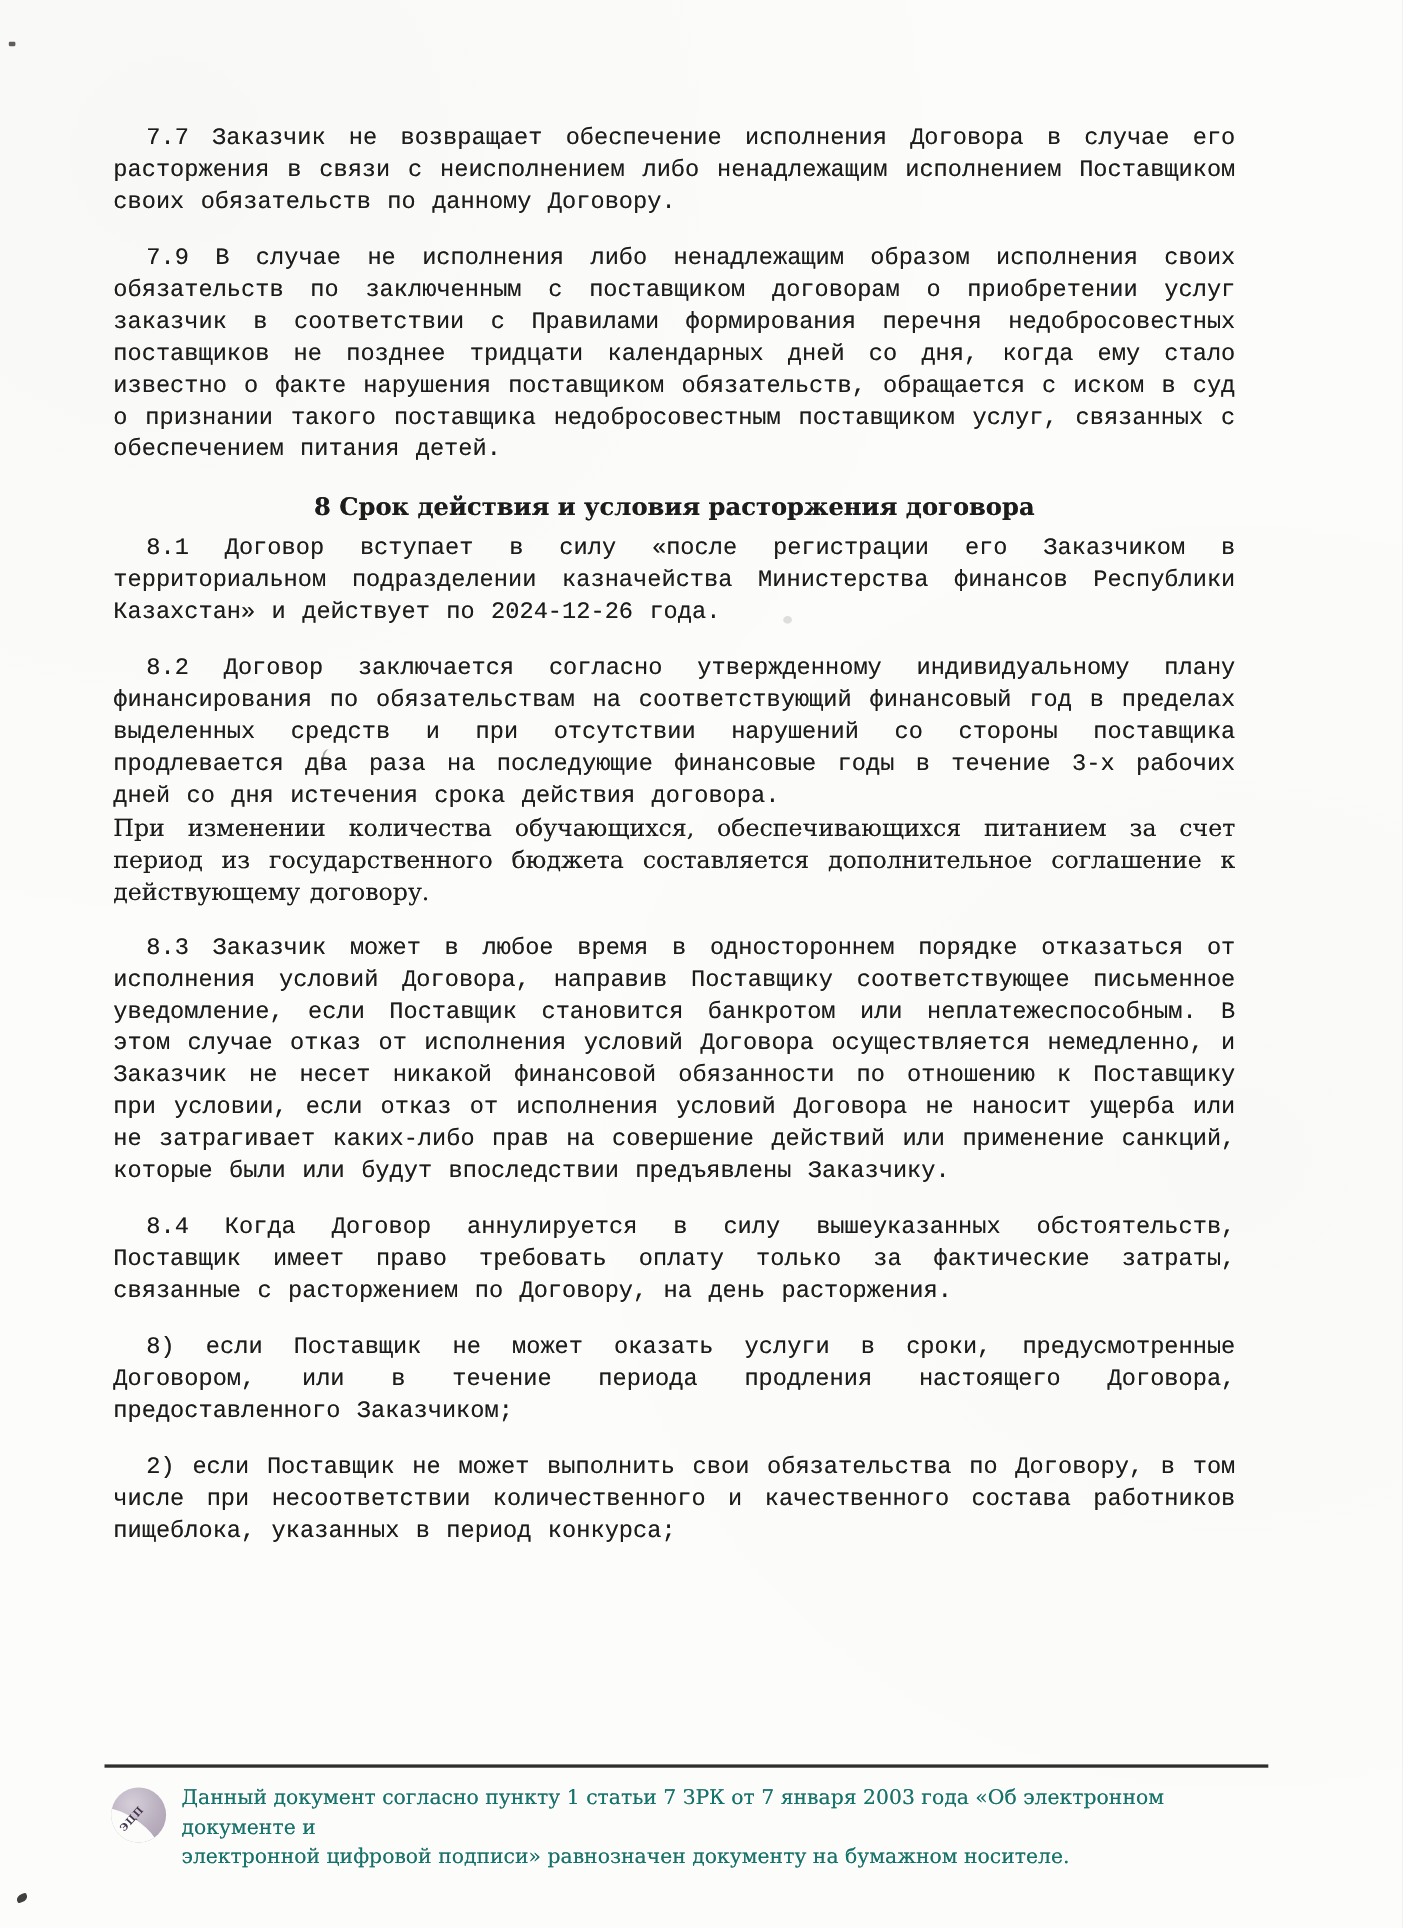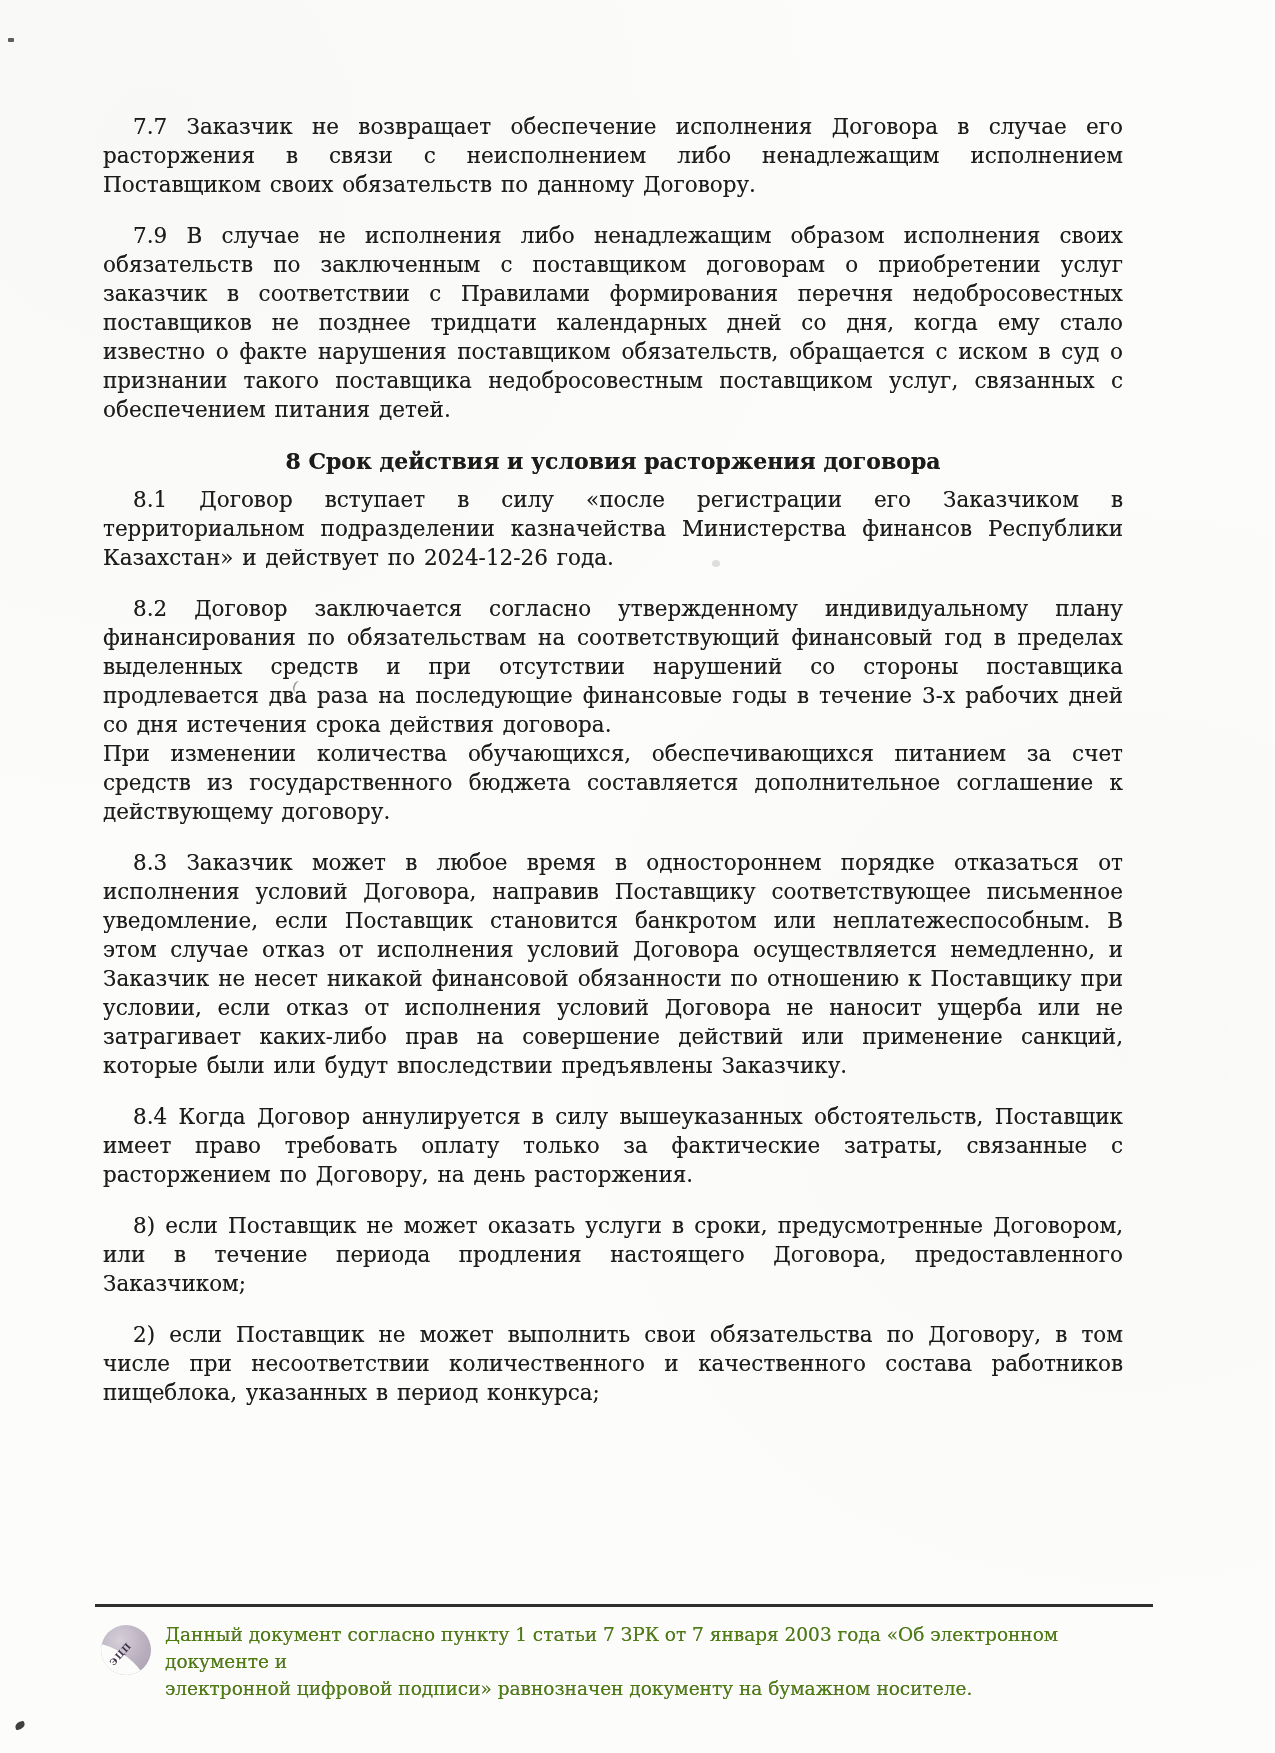--- a/index.html
+++ b/index.html
@@ -29,21 +29,21 @@
     width:1020px;
   }
   .para{
     margin:0 0 22px 0;
     font-size:21.5px;
     line-height:29px;
     text-align:justify;
     text-shadow:0 0 0.5px rgba(20,20,20,0.55);
     word-spacing:2px;
   }
-  .para.indent{text-indent:30px;}
+  .para.indent{text-indent:30px;font-family:Liberation Mono, monospace;}
   .para.tight{margin-bottom:0;}
   .para.cont{text-indent:0;}
   .heading{
     margin:4px 0 9px 0;
     font-size:22px;
     line-height:30px;
     font-weight:bold;
     text-align:center;
     text-shadow:0 0 0.5px rgba(10,10,10,0.6);
   }
@@ -79,21 +79,21 @@
     left:6px;top:24px;
     font-size:9px;
     font-weight:bold;
     color:#43354d;
     transform:rotate(-48deg);
     letter-spacing:1px;
   }
   .footer-text{
     font-size:18.5px;
     line-height:27px;
-    color:#4d7c0f;
+    color:#0f766e;
     text-shadow:0 0 0.4px rgba(20,20,20,0.5);
     padding-top:2px;
   }
   
   .artifact{position:absolute;pointer-events:none;}
   .a1{left:8px;top:38px;width:6px;height:4px;background:rgba(45,40,40,0.75);border-radius:1px;}
   .a2{left:293px;top:681px;width:7px;height:12px;border-left:2px solid rgba(60,60,60,0.45);border-radius:60% 0 0 60%;transform:rotate(18deg);}
   .a3{left:712px;top:560px;width:8px;height:7px;background:rgba(90,90,90,0.18);border-radius:50%;}
   .a4{left:15px;top:1722px;width:10px;height:7px;background:rgba(30,30,30,0.85);border-radius:60% 20% 60% 20%;transform:rotate(-20deg);}
 </style>
@@ -101,21 +101,21 @@
 <body>
 
 <div class="page">
 
   <div class="content">
     <p class="para indent">7.7 Заказчик не возвращает обеспечение исполнения Договора в случае его расторжения в связи с неисполнением либо ненадлежащим исполнением Поставщиком своих обязательств по данному Договору.</p>
     <p class="para indent">7.9 В случае не исполнения либо ненадлежащим образом исполнения своих обязательств по заключенным с поставщиком договорам о приобретении услуг заказчик в соответствии с Правилами формирования перечня недобросовестных поставщиков не позднее тридцати календарных дней со дня, когда ему стало известно о факте нарушения поставщиком обязательств, обращается с иском в суд о признании такого поставщика недобросовестным поставщиком услуг, связанных с обеспечением питания детей.</p>
     <h2 class="heading">8 Срок действия и условия расторжения договора</h2>
     <p class="para indent">8.1 Договор вступает в силу «после регистрации его Заказчиком в территориальном подразделении казначейства Министерства финансов Республики Казахстан» и действует по 2024-12-26 года.</p>
     <p class="para indent tight">8.2 Договор заключается согласно утвержденному индивидуальному плану финансирования по обязательствам на соответствующий финансовый год в пределах выделенных средств и при отсутствии нарушений со стороны поставщика продлевается два раза на последующие финансовые годы в течение 3-х рабочих дней со дня истечения срока действия договора.</p>
-    <p class="para cont">При изменении количества обучающихся, обеспечивающихся питанием за счет средств из государственного бюджета составляется дополнительное соглашение к действующему договору.</p>
+    <p class="para cont">При изменении количества обучающихся, обеспечивающихся питанием за счет период из государственного бюджета составляется дополнительное соглашение к действующему договору.</p>
     <p class="para indent">8.3 Заказчик может в любое время в одностороннем порядке отказаться от исполнения условий Договора, направив Поставщику соответствующее письменное уведомление, если Поставщик становится банкротом или неплатежеспособным. В этом случае отказ от исполнения условий Договора осуществляется немедленно, и Заказчик не несет никакой финансовой обязанности по отношению к Поставщику при условии, если отказ от исполнения условий Договора не наносит ущерба или не затрагивает каких-либо прав на совершение действий или применение санкций, которые были или будут впоследствии предъявлены Заказчику.</p>
     <p class="para indent">8.4 Когда Договор аннулируется в силу вышеуказанных обстоятельств, Поставщик имеет право требовать оплату только за фактические затраты, связанные с расторжением по Договору, на день расторжения.</p>
     <p class="para indent">8) если Поставщик не может оказать услуги в сроки, предусмотренные Договором, или в течение периода продления настоящего Договора, предоставленного Заказчиком;</p>
     <p class="para indent">2) если Поставщик не может выполнить свои обязательства по Договору, в том числе при несоответствии количественного и качественного состава работников пищеблока, указанных в период конкурса;</p>
   </div>
 
   <div class="footer">
     <div class="stamp">
       <span class="swoosh"></span>
       <span class="stamp-text">ЭЦП</span>

